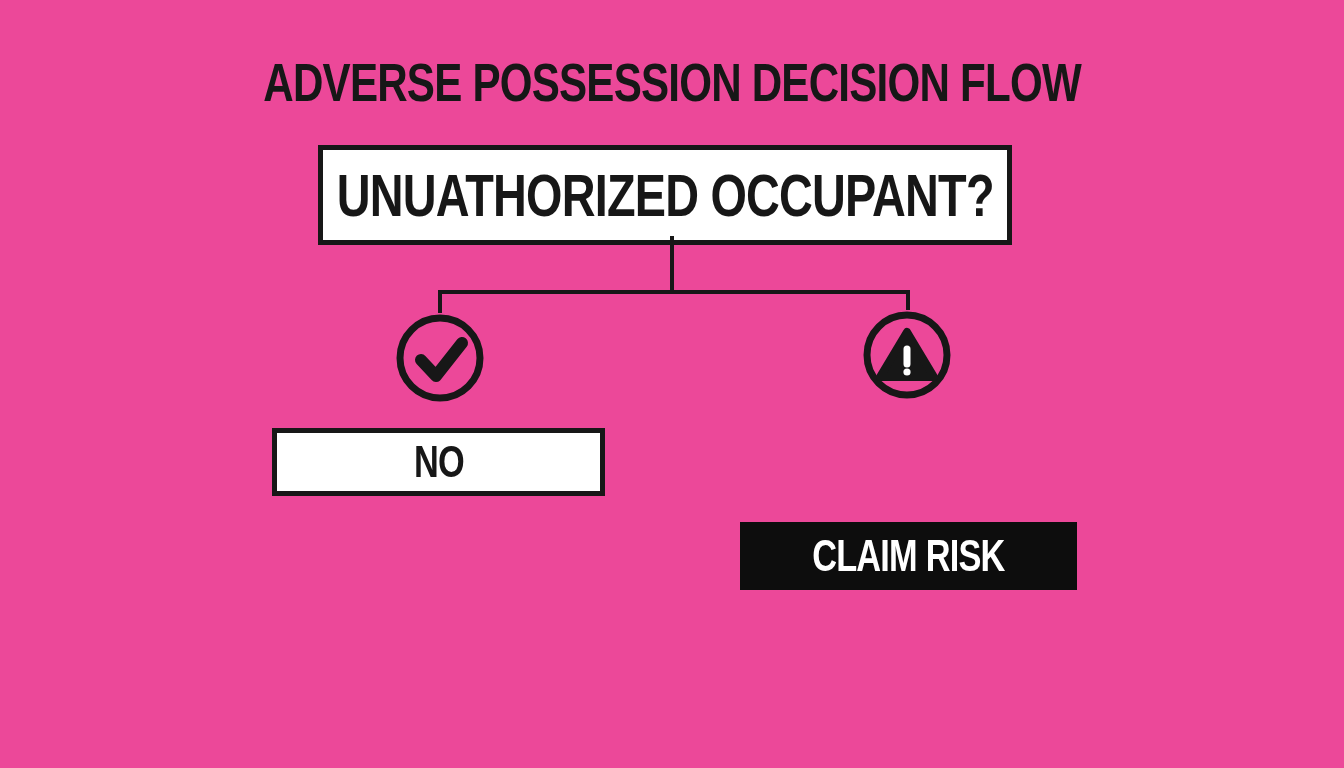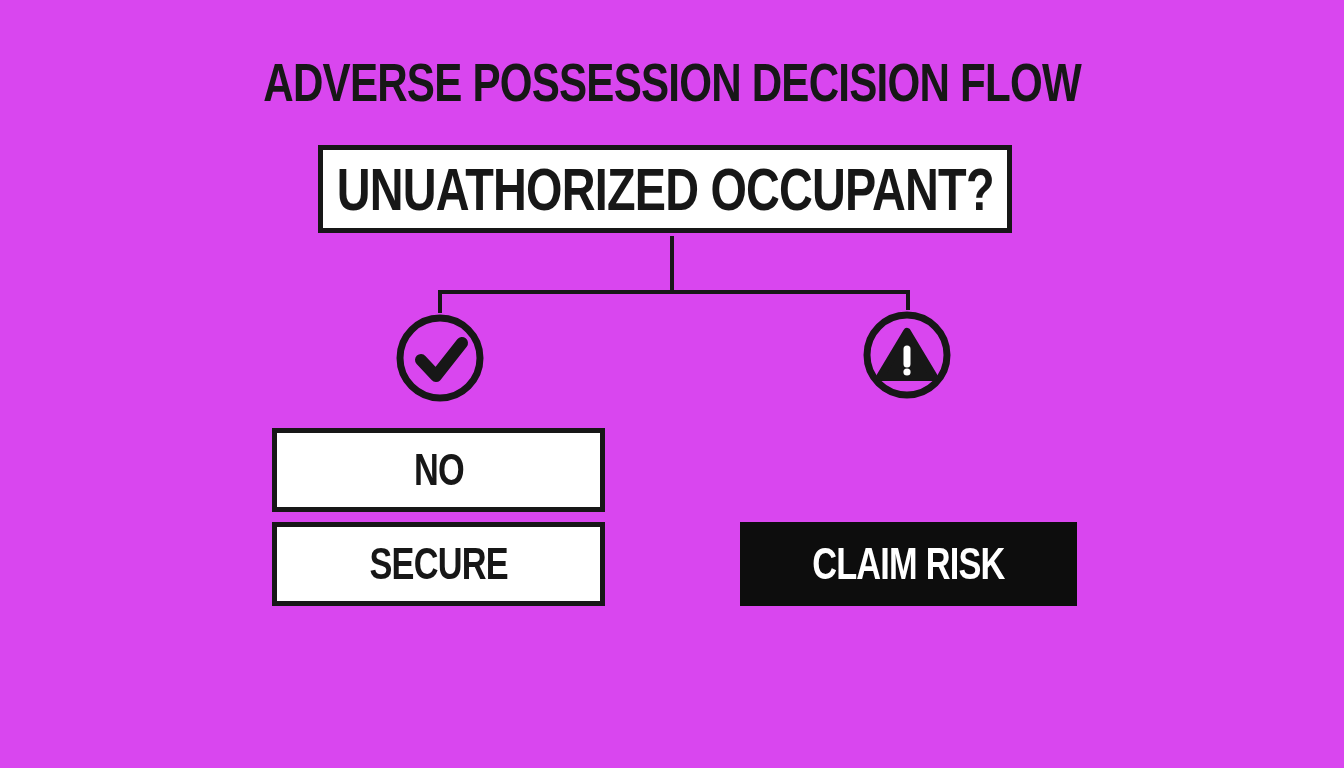--- a/index.html
+++ b/index.html
@@ -1,21 +1,21 @@
 <!DOCTYPE html>
 <html><head>
 <meta charset="utf-8">
 <style>
   * { margin: 0; padding: 0; box-sizing: border-box; }
   html, body { background: #ffffff; }
   #canvas {
     position: relative;
     width: 1344px;
     height: 768px;
-    background: #d946ef;
+    background: #ec4899;
     overflow: hidden;
     font-family: "Liberation Sans", sans-serif;
     color: #171717;
   }
   .condensed {
     display: inline-block;
     transform: scaleX(0.78);
     transform-origin: 50% 50%;
     letter-spacing: -1px;
     white-space: nowrap;
@@ -25,40 +25,40 @@
     left: 0; right: 0;
     top: 54px;
     text-align: center;
     font-size: 54px;
     font-weight: bold;
     line-height: 56px;
   }
   .question-box {
     position: absolute;
     left: 318px; top: 145px;
-    width: 694px; height: 88px;
+    width: 694px; height: 100px;
     border: 5px solid #171717;
     background: #ffffff;
     display: flex;
     align-items: center;
     justify-content: center;
     font-size: 60px;
     font-weight: bold;
   }
   .line { position: absolute; background: #171717; }
   .line-v-main   { left: 670px; top: 236px; width: 4px;  height: 56px; }
   .line-h-branch { left: 438px; top: 290px; width: 472px; height: 4px; }
   .line-stub-left  { left: 438px; top: 292px; width: 4px; height: 21px; }
   .line-stub-right { left: 906px; top: 292px; width: 4px; height: 18px; }
   .branch-icon { position: absolute; width: 94px; height: 94px; }
   .icon-check   { left: 393px; top: 311px; }
   .icon-warning { left: 860px; top: 308px; }
   .flow-box {
     position: absolute;
-    width: 333px; height: 84px;
+    width: 333px; height: 68px;
     border: 5px solid #171717;
     background: #ffffff;
     display: flex;
     align-items: center;
     justify-content: center;
     font-size: 44px;
     font-weight: bold;
   }
   .box-no      { left: 272px; top: 428px; }
   .box-secure  { left: 272px; top: 522px; }
@@ -103,21 +103,18 @@
       <line x1="47" y1="41" x2="47" y2="56" stroke="#ffffff" stroke-width="7" stroke-linecap="round"></line>
       <circle cx="47" cy="64" r="3.6" fill="#ffffff"></circle>
     </svg>
   </div>
 
   <div class="flow-box box-no">
     <span class="condensed">NO</span>
   </div>
 
 
-  <div class="flow-box box-secure">
-    <span class="condensed">SECURE</span>
-  </div>
 
   <div class="flow-box box-claim">
     <span class="condensed">CLAIM RISK</span>
   </div>
 
 </div>
 
 </body></html>

